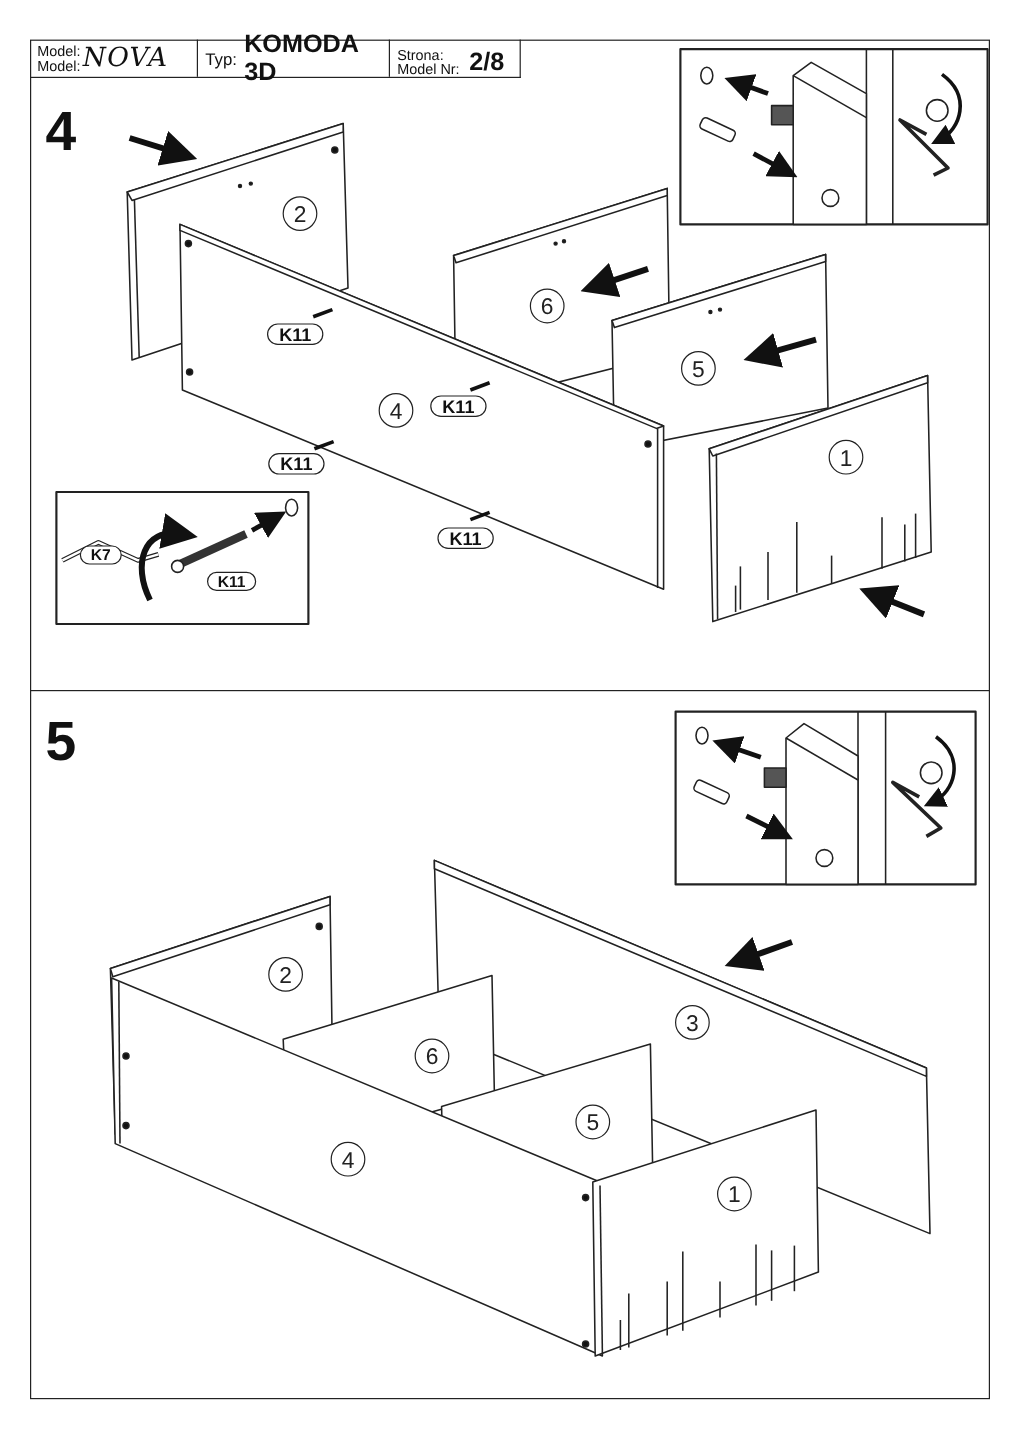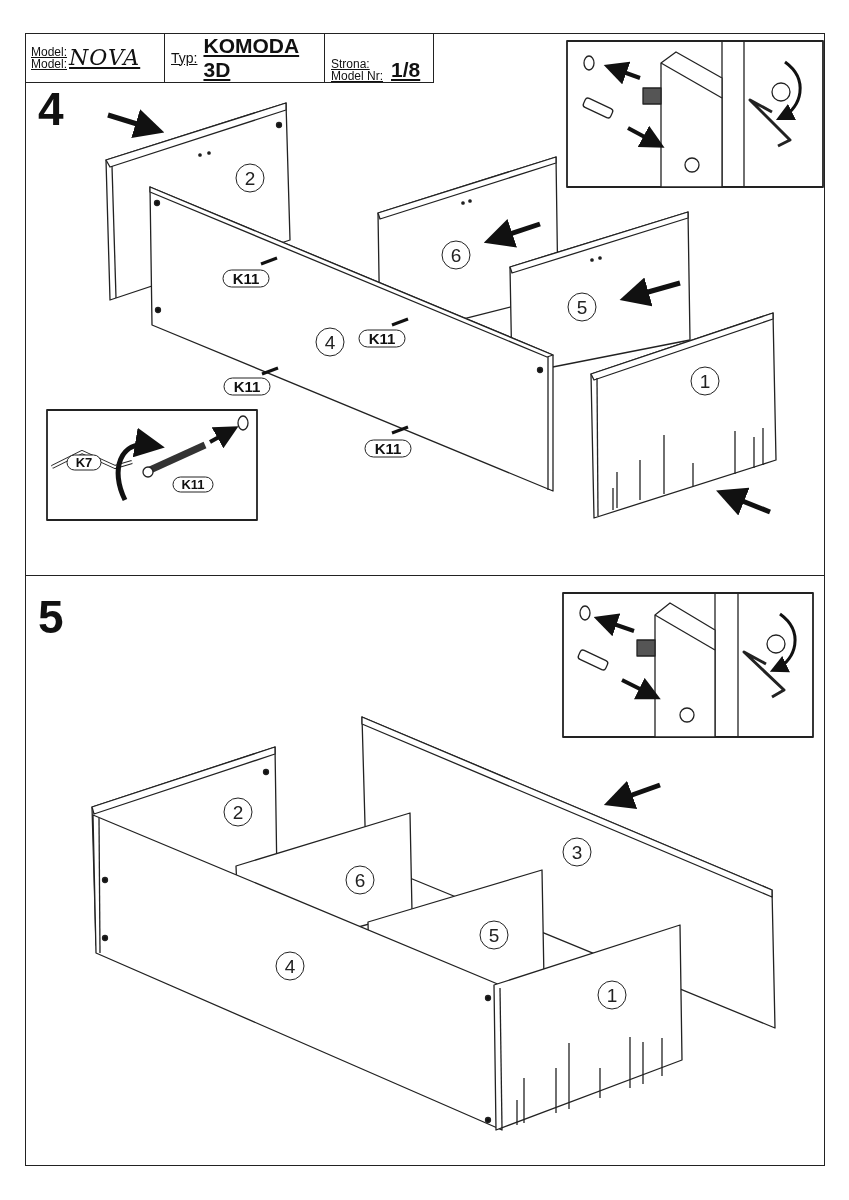--- a/index.html
+++ b/index.html
@@ -1,19 +1,19 @@
 <!DOCTYPE html>
 <html><head>
 <meta charset="utf-8">
 <style>
   html,body{margin:0;padding:0;background:#fff;}
   body{width:849px;height:1200px;position:relative;overflow:hidden;font-family:"Liberation Sans",sans-serif;color:#111;}
   .frame{position:absolute;left:25px;top:33px;width:800px;height:1133px;border:1.5px solid #222;box-sizing:border-box;}
   .divider{position:absolute;left:25px;top:575px;width:800px;height:0;border-top:1.5px solid #222;}
-  .hdr{position:absolute;left:25px;top:33px;height:50px;display:flex;border-bottom:1.5px solid #222;border-right:1.5px solid #222;box-sizing:border-box;text-decoration:underline;}
+  .hdr{position:absolute;left:25px;top:33px;height:32px;display:flex;border-bottom:1.5px solid #222;border-right:1.5px solid #222;box-sizing:border-box;}
   .hcell{border-right:1.5px solid #222;display:flex;align-items:center;padding:0 6px;box-sizing:border-box;height:100%;}
   .hcell:last-child{border-right:none;}
   .small{font-size:12px;line-height:12px;}
   .model-name{font-family:"DejaVu Serif",serif;font-style:italic;font-size:22px;margin-left:2px;letter-spacing:1px;}
   .bold{font-weight:bold;font-size:21px;}
   .step{position:absolute;font-weight:bold;font-size:46px;font-family:"Liberation Sans",sans-serif;}
   svg{position:absolute;left:0;top:0;}
 </style>
 </head>
 <body>
@@ -31,21 +31,21 @@
   </div>
   <div class="hcell" style="width:160px;justify-content:flex-end;">
     <span style="font-size:14px;margin-right:6px;">Typ:</span>
     <span class="bold">KOMODA 3D</span>
   </div>
   <div class="hcell" style="width:108px;align-items:flex-end;">
     <div class="small">
       <div>Strona:</div>
       <div>Model Nr:</div>
     </div>
-    <span class="bold" style="margin-left:8px;">1/8</span>
+    <span class="bold" style="margin-left:8px;">2/8</span>
   </div>
 </div>
 
 <div class="step" style="left:38px;top:82px;">4</div>
 <div class="step" style="left:38px;top:590px;">5</div>
 
 <svg width="849" height="1200" viewBox="0 0 849 1200">
   <defs>
     <marker id="ah" markerWidth="6" markerHeight="6" refX="3" refY="3" orient="auto">
       <path d="M0,0 L6,3 L0,6 z" fill="#111"></path>

